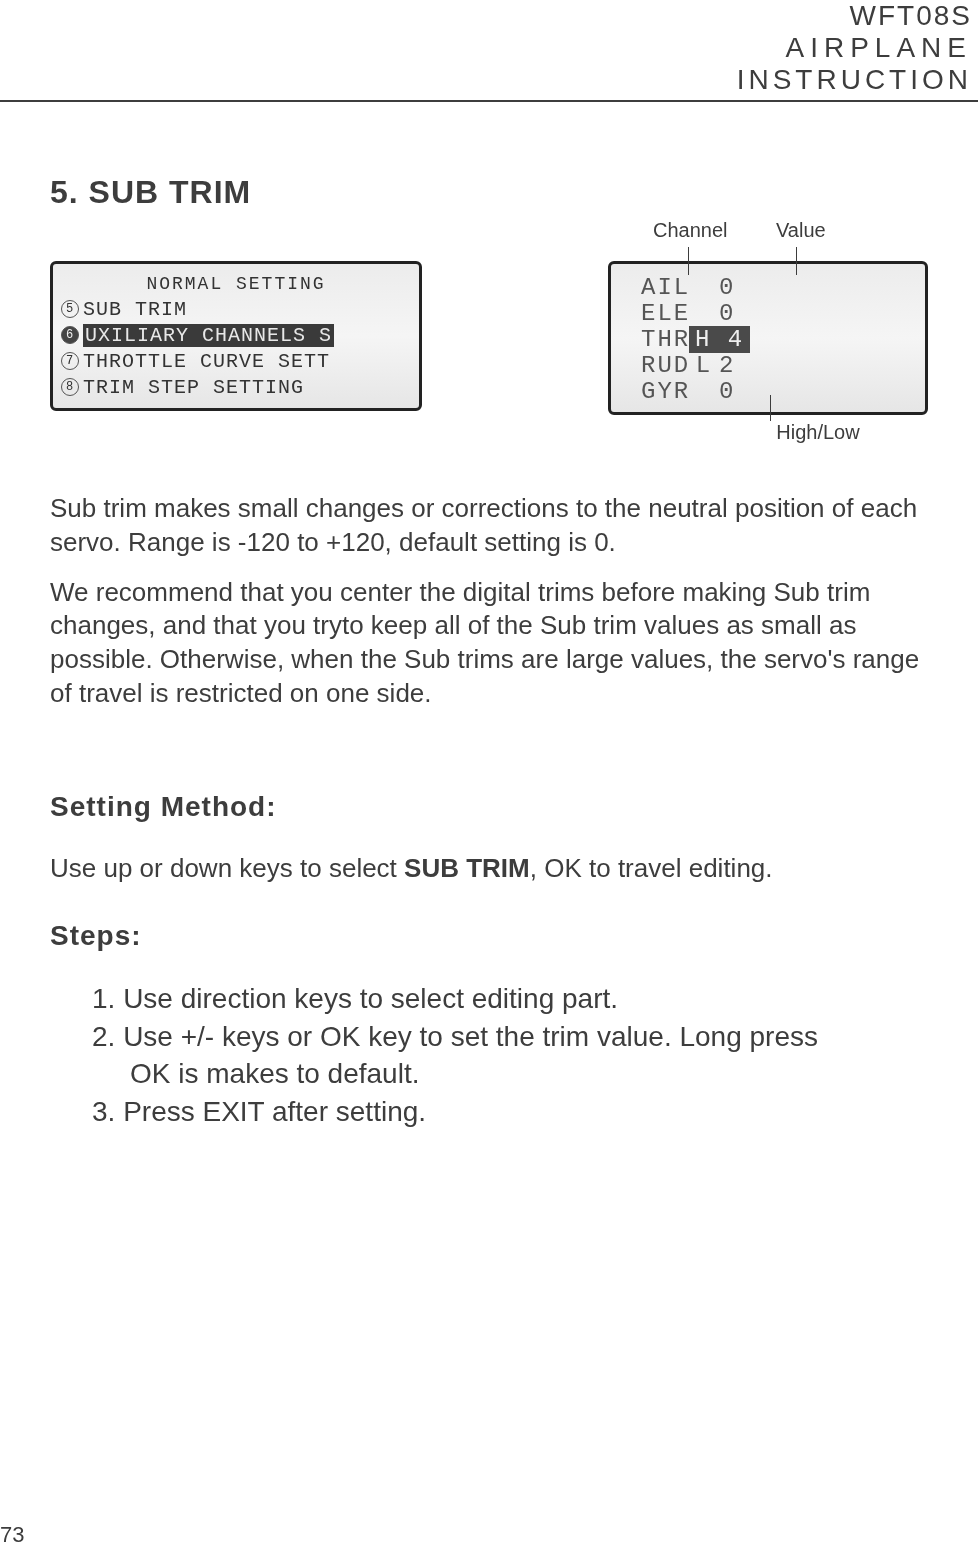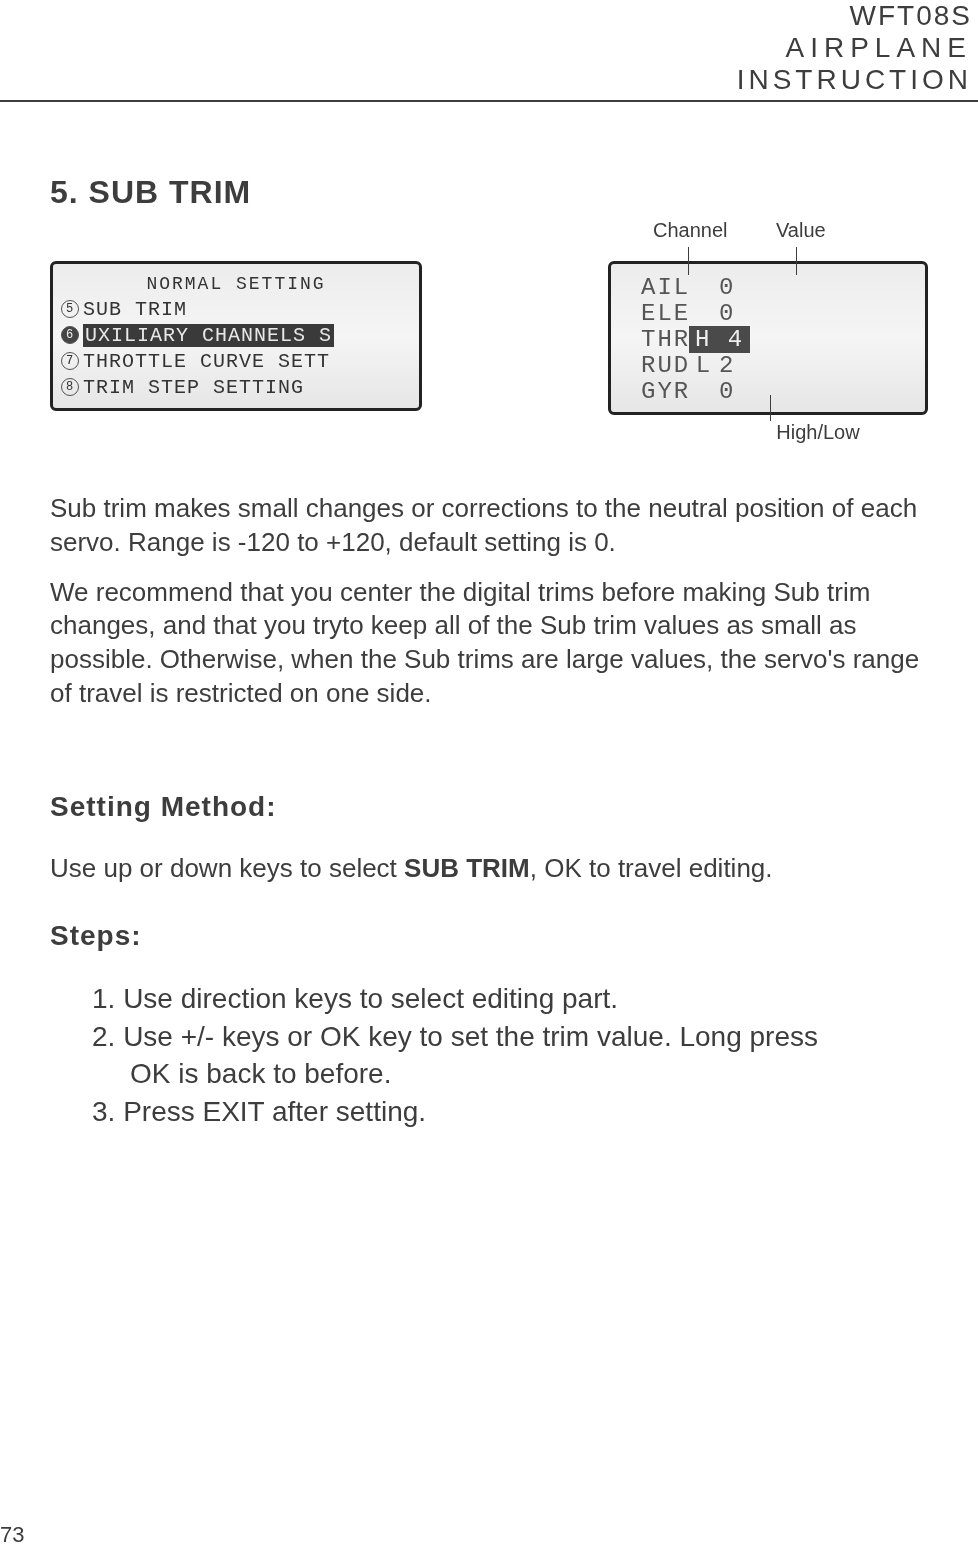--- a/index.html
+++ b/index.html
@@ -131,19 +131,19 @@
 
   <div class="subhead">Setting Method:</div>
   <div class="line">
     <span>Use up or down keys to select </span><span class="b">SUB TRIM</span><span>, OK to travel editing.</span>
   </div>
 
   <div class="subhead" style="margin-top:34px;">Steps:</div>
   <div class="steps">
     <div class="step">1. Use direction keys to select editing part.</div>
     <div class="step">2. Use +/- keys or OK key to set the trim value. Long press</div>
-    <div class="step indent">OK is back to before.</div>
+    <div class="step indent">OK is makes to default.</div>
     <div class="step">3. Press EXIT after setting.</div>
   </div>
 
 </div>
 
 <div class="pagenum">73</div>
 
 </body></html>

